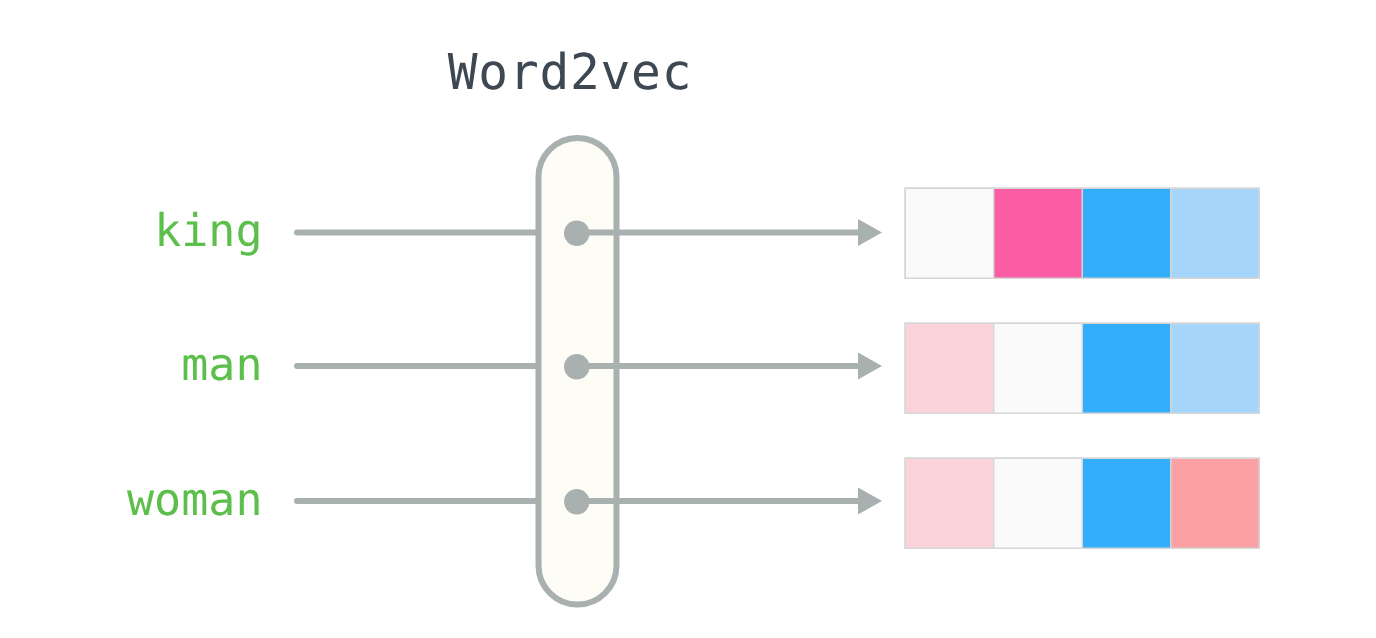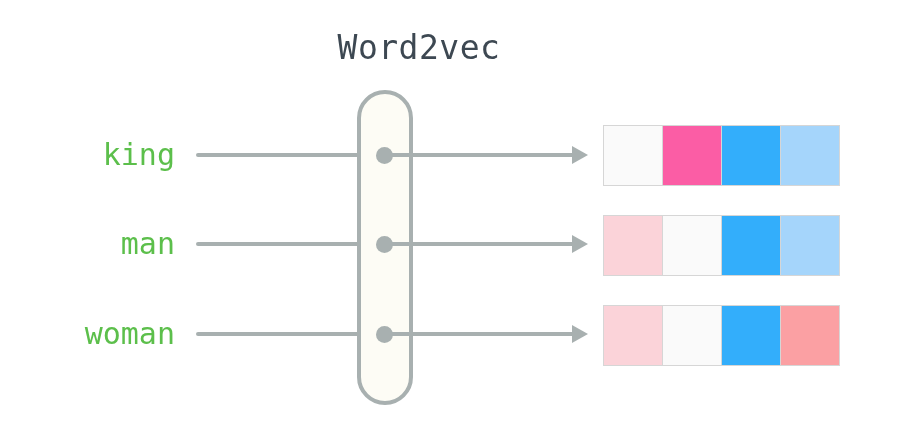--- a/index.html
+++ b/index.html
@@ -23,21 +23,20 @@
     position: absolute;
     left: 0;
     top: 28px;
     width: 760px;
     text-align: center;
     font-family: "DejaVu Sans Mono", monospace;
     font-size: 33px;
     letter-spacing: 0.5px;
     color: #3d4852;
     white-space: nowrap;
-    padding-left: 39px;
   }
 
   
   .word-label {
     position: absolute;
     right: 742px; 
     width: 300px;
     text-align: right;
     font-family: "DejaVu Sans Mono", monospace;
     font-size: 30px;

